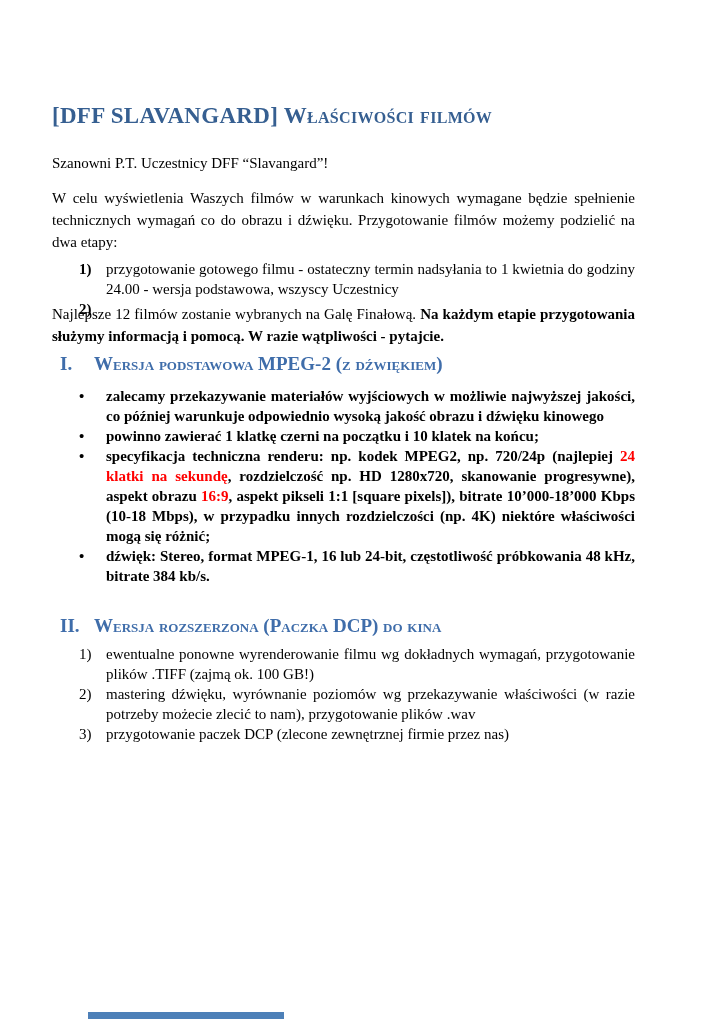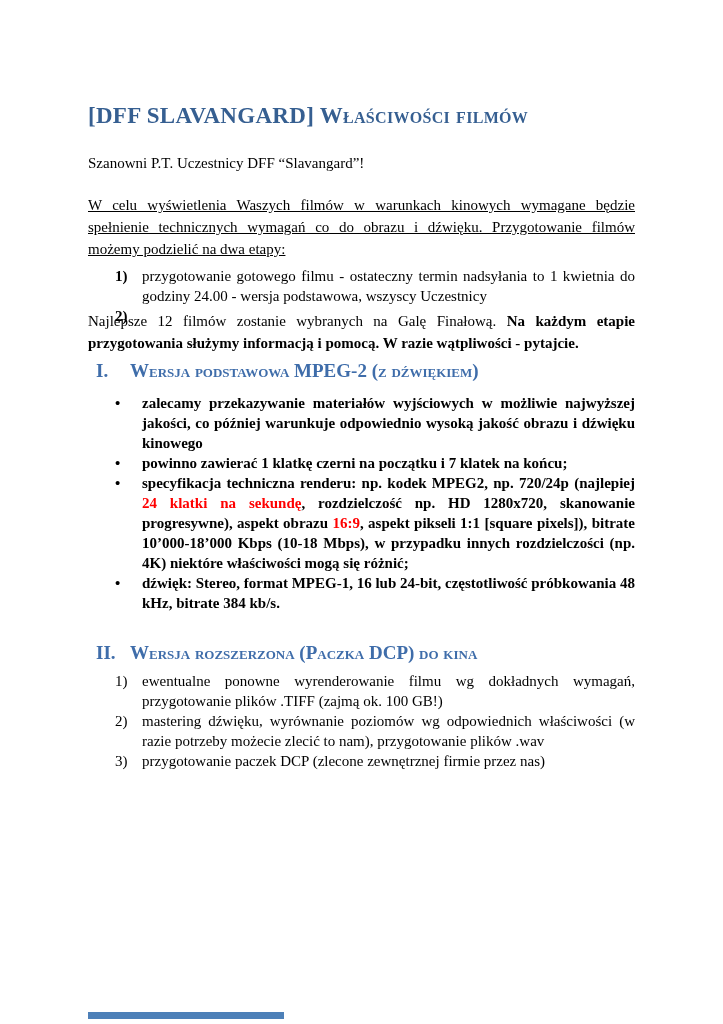--- a/index.html
+++ b/index.html
@@ -4,35 +4,35 @@
 <style>
   html, body { margin: 0; padding: 0; }
   body {
     width: 723px; height: 1024px;
     background: #ffffff;
     font-family: "Liberation Serif", serif;
     color: #000000;
     position: relative;
     overflow: hidden;
   }
-  .content { padding: 103px 88px 0 88px; }
+  .content { padding: 103px 88px 0 52px; }
 
   .doc-title {
     font-size: 23px;
     line-height: 26px;
     font-weight: bold;
     font-variant: small-caps;
     color: #365f91;
     letter-spacing: 0.3px;
     margin: 0;
   }
 
   p { margin: 0; font-size: 15px; line-height: 22px; }
   .greeting { margin-top: 23px; }
-  .intro   { margin-top: 20px; text-align: justify; text-decoration: underline; }
+  .intro   { margin-top: 13px; text-align: justify; }
   .note    { margin-top: 4px; text-align: justify; }
   .note b  { font-weight: bold; }
   .lead    { margin-top: 22px; }
 
   ul.doc-list {
     list-style: none;
     margin: 0; padding: 0 0 0 54px;
     font-size: 15px; line-height: 20px;
   }
   ul.doc-list li { position: relative; text-align: justify; }
@@ -98,21 +98,21 @@
     <span>Wersja podstawowa MPEG-2 (z dźwiękiem)</span>
   </h2>
 
   <ul class="doc-list bullet-list">
     <li>
       <span class="marker">•</span>
       <span>zalecamy przekazywanie materiałów wyjściowych w możliwie najwyższej jakości, co później warunkuje odpowiednio wysoką jakość obrazu i dźwięku kinowego</span>
     </li>
     <li>
       <span class="marker">•</span>
-      <span>powinno zawierać 1 klatkę czerni na początku i 7 klatek na końcu;</span>
+      <span>powinno zawierać 1 klatkę czerni na początku i 10 klatek na końcu;</span>
     </li>
     <li>
       <span class="marker">•</span>
       <span><span>specyfikacja techniczna renderu: np. kodek MPEG2, np. 720/24p (najlepiej </span><span class="red">24 klatki na sekundę</span><span>, rozdzielczość np. HD 1280x720, skanowanie progresywne), aspekt obrazu </span><span class="red">16:9</span><span>, aspekt pikseli 1:1 [square pixels]), bitrate 10’000-18’000 Kbps (10-18 Mbps), w przypadku innych rozdzielczości (np. 4K) niektóre właściwości mogą się różnić;</span></span>
     </li>
     <li>
       <span class="marker">•</span>
       <span>dźwięk: Stereo, format MPEG-1, 16 lub 24-bit, częstotliwość próbkowania 48 kHz, bitrate 384 kb/s.</span>
     </li>
   </ul>
@@ -123,21 +123,21 @@
   </h2>
 
 
   <ul class="doc-list step-list">
     <li>
       <span class="marker">1)</span>
       <span>ewentualne ponowne wyrenderowanie filmu wg dokładnych wymagań, przygotowanie plików .TIFF (zajmą ok. 100 GB!)</span>
     </li>
     <li>
       <span class="marker">2)</span>
-      <span>mastering dźwięku, wyrównanie poziomów wg odpowiednich właściwości (w razie potrzeby możecie zlecić to nam), przygotowanie plików .wav</span>
+      <span>mastering dźwięku, wyrównanie poziomów wg przekazywanie właściwości (w razie potrzeby możecie zlecić to nam), przygotowanie plików .wav</span>
     </li>
     <li>
       <span class="marker">3)</span>
       <span>przygotowanie paczek DCP (zlecone zewnętrznej firmie przez nas)</span>
     </li>
   </ul>
 
 </div>
 
 <div class="bottom-bar"></div>

